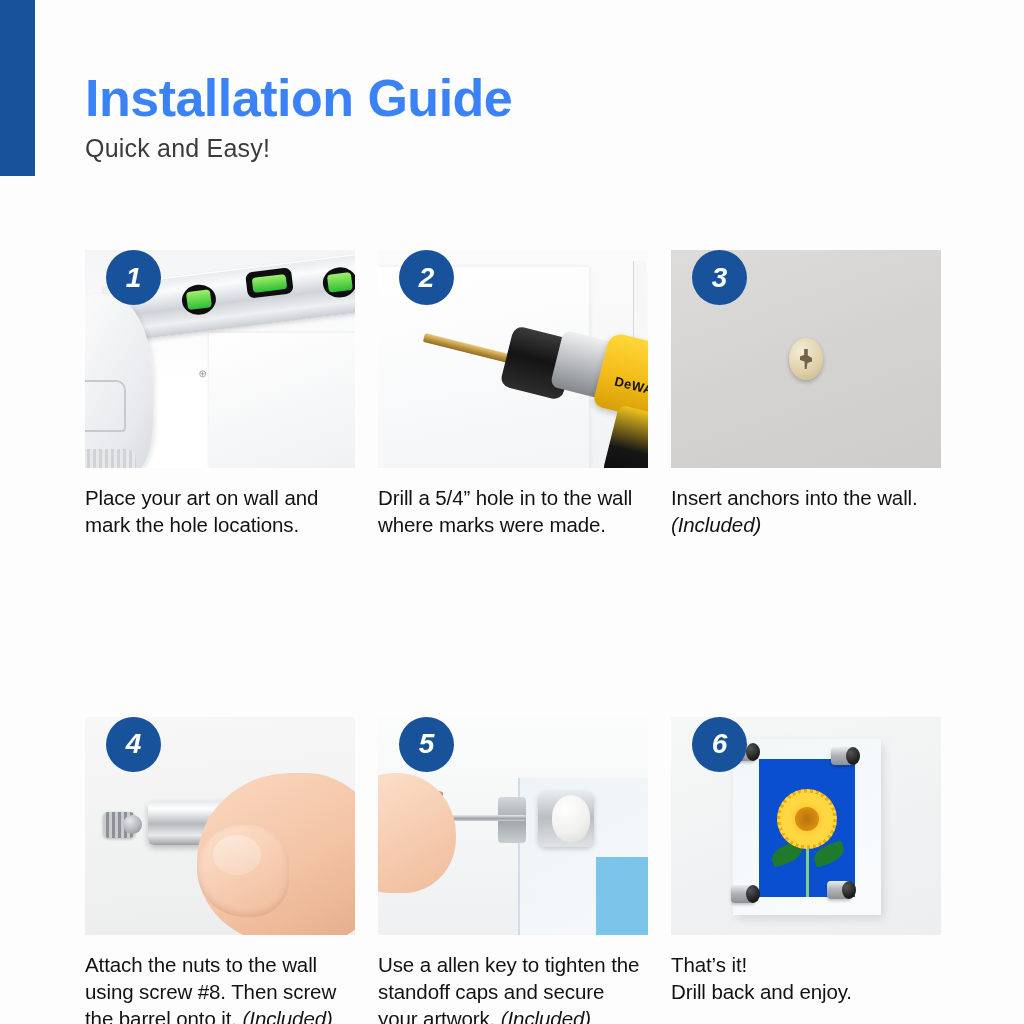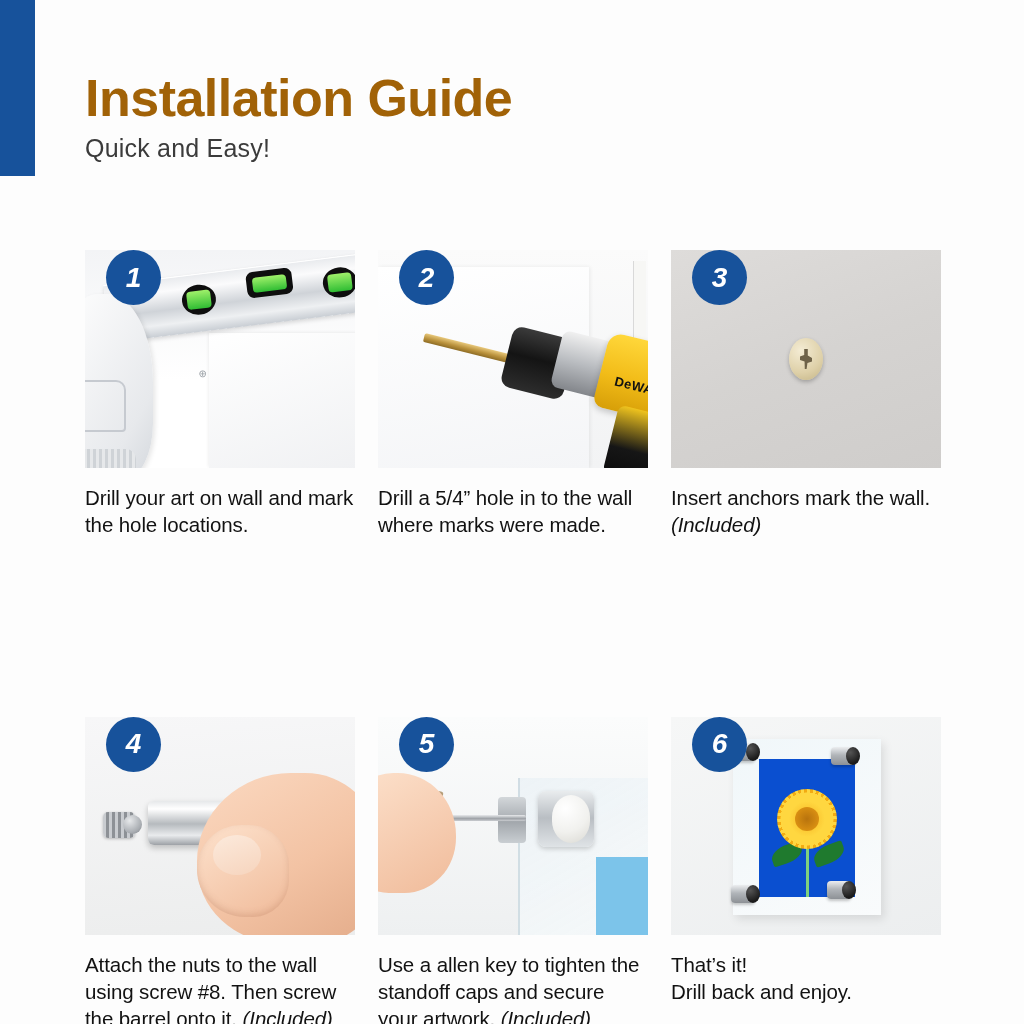--- a/index.html
+++ b/index.html
@@ -31,21 +31,21 @@
     position: absolute;
     left: 85px; top: 70px;
     width: 800px;
   }
 
   .page-title {
     font-family: "Liberation Sans", sans-serif;
     font-size: 52px;
     font-weight: bold;
     letter-spacing: -0.5px;
-    color: #a16207;
+    color: #3b82f6;
     line-height: 1.08;
   }
 
   .page-subtitle {
     margin-top: 8px;
     font-family: "Liberation Sans", sans-serif;
     font-size: 25px;
     color: #3b3b3b;
     letter-spacing: 0.2px;
   }
@@ -389,21 +389,21 @@
             <div class="vial v3">
                 <i></i>
               </div>
           </div>
           <div class="glove">
             <div class="glove-logo"></div>
           </div>
           <div class="mark">⊕</div>
         </div>
       </div>
-      <div class="caption">Drill your art on wall and mark the hole locations.</div>
+      <div class="caption">Place your art on wall and mark the hole locations.</div>
     </div>
 
     <div class="step">
       <div class="photo-wrap">
         <div class="step-badge">2</div>
         <div class="scene s2">
           <div class="template"></div>
           <div class="ruler"></div>
           <div class="bit"></div>
           <div class="chuck"></div>
@@ -418,21 +418,21 @@
     </div>
 
     <div class="step">
       <div class="photo-wrap">
         <div class="step-badge">3</div>
         <div class="scene s3">
           <div class="anchor"></div>
         </div>
       </div>
       <div class="caption">
-        <span>Insert anchors mark the wall.</span>
+        <span>Insert anchors into the wall.</span>
         <span class="inc">(Included)</span>
       </div>
     </div>
 
     <div class="step step-row-2">
       <div class="photo-wrap">
         <div class="step-badge">4</div>
         <div class="scene s4">
           <div class="nut"></div>
           <div class="barrel"></div>

